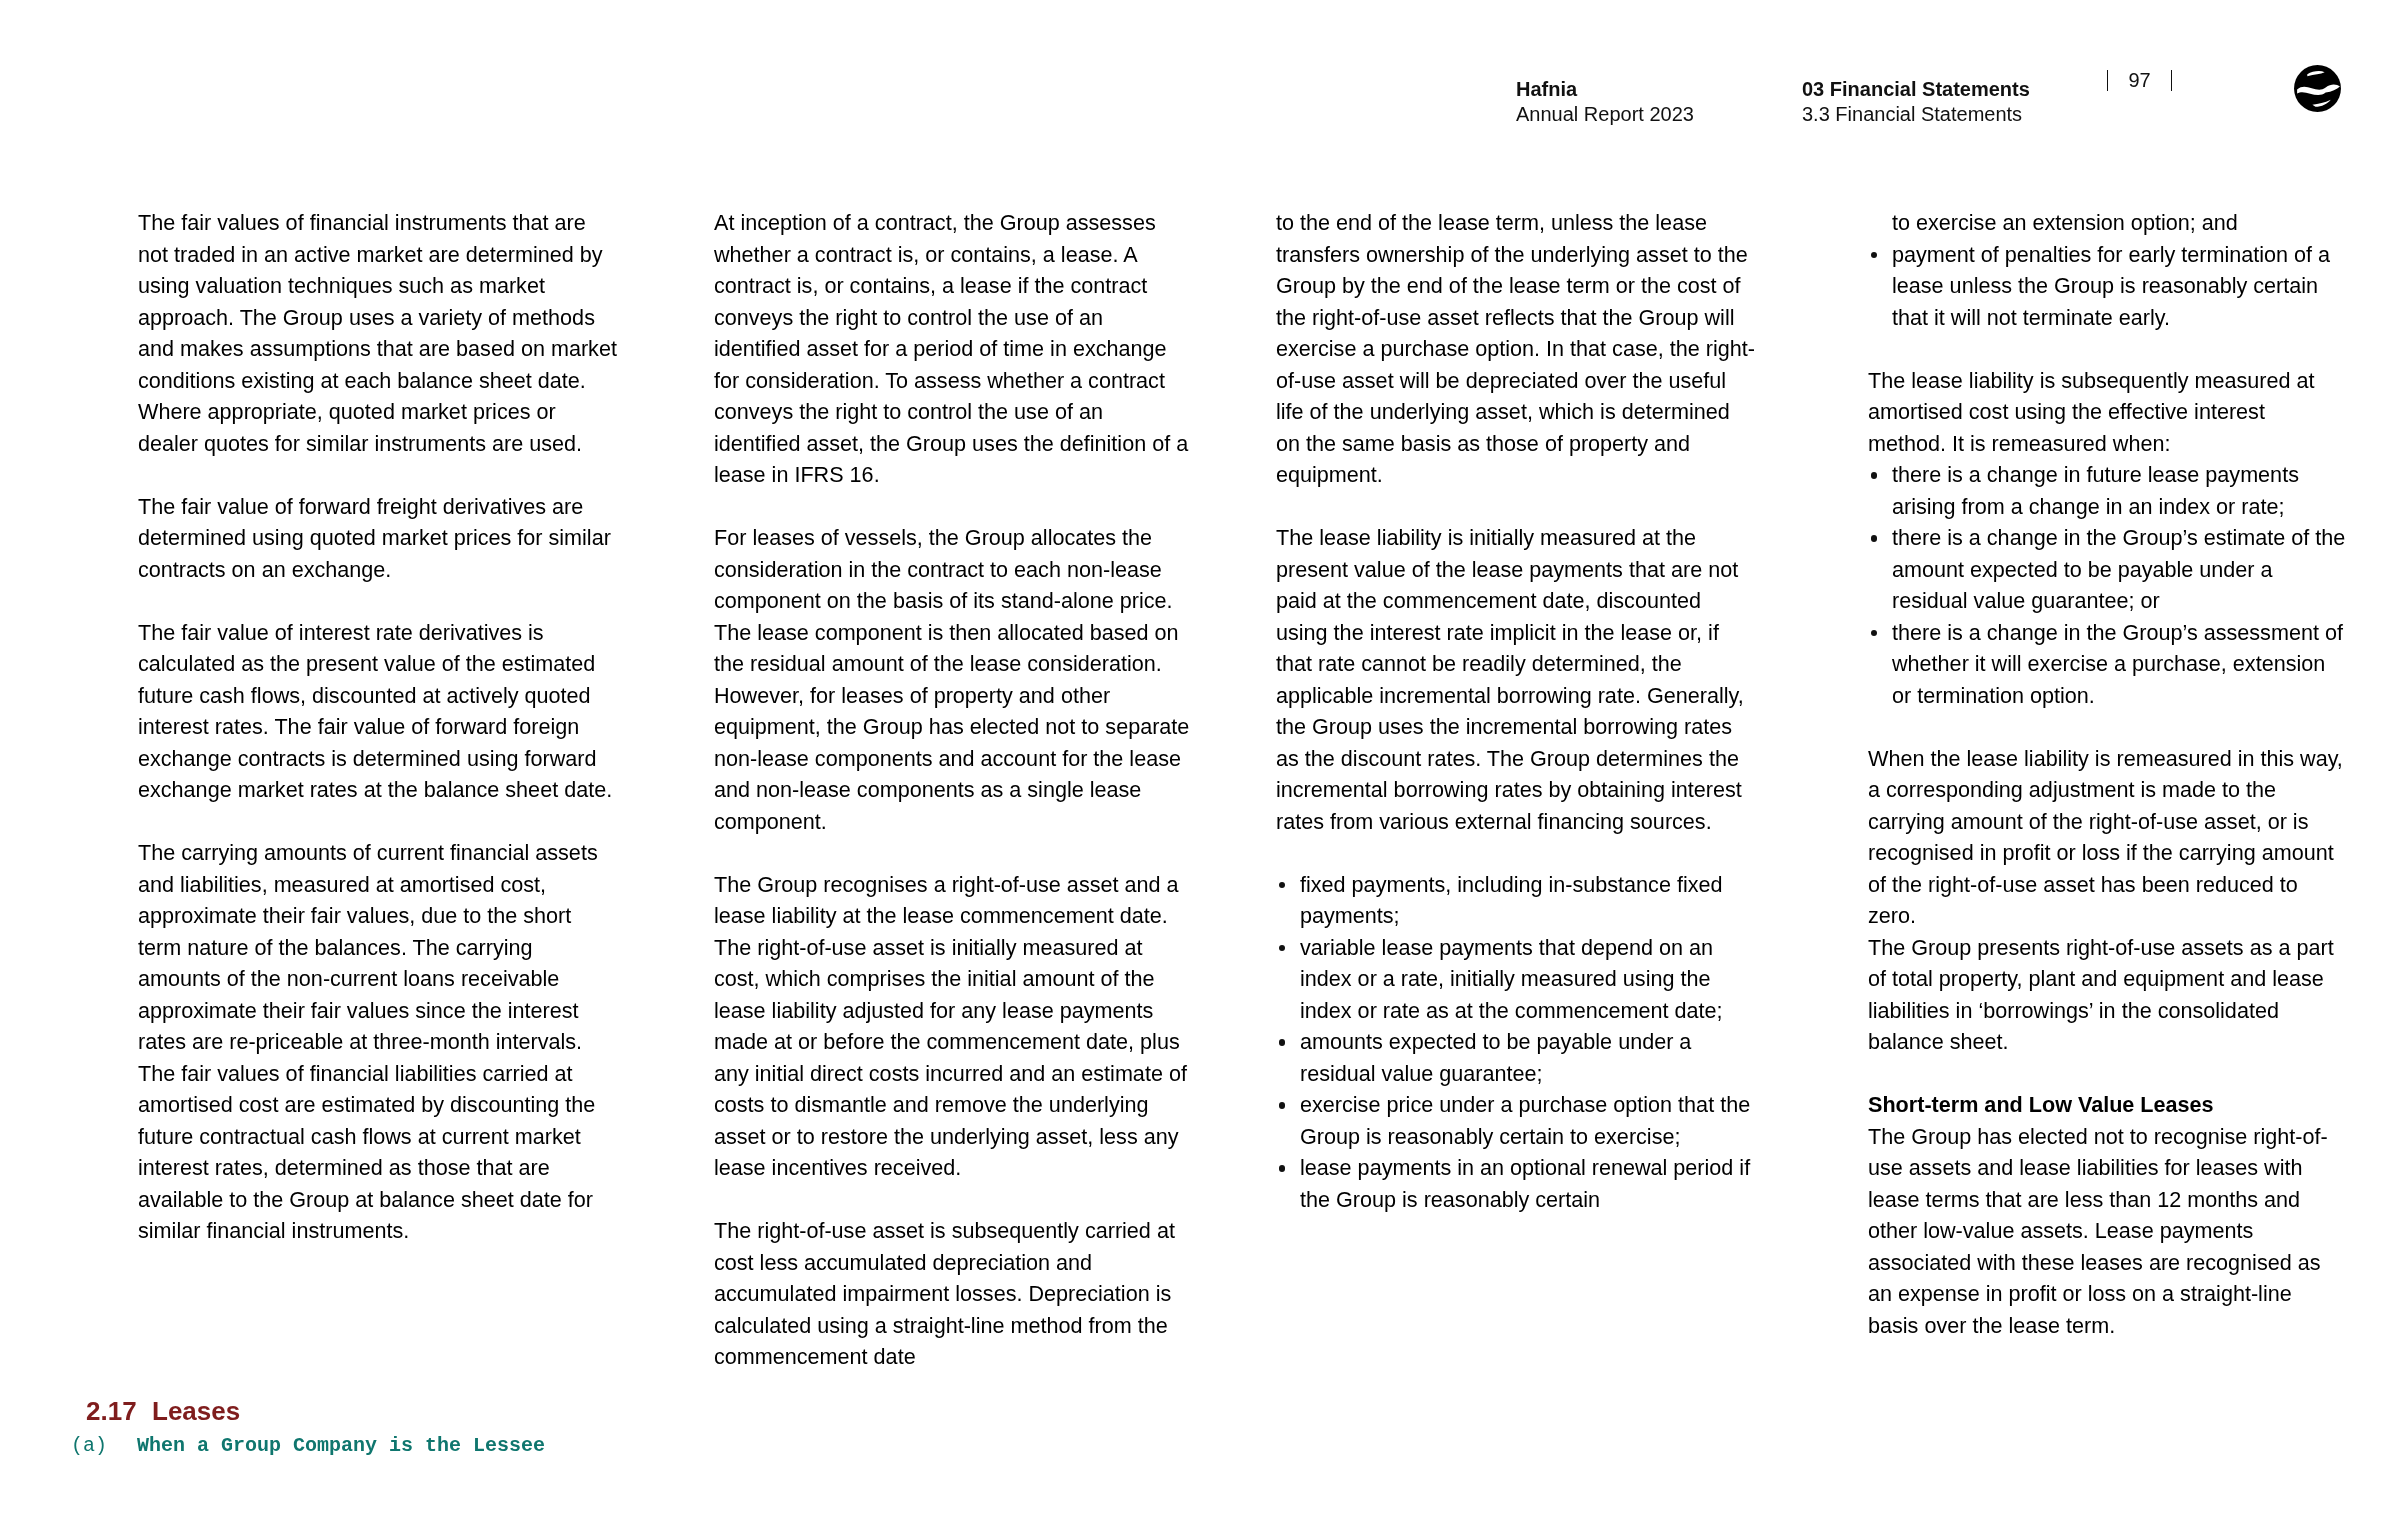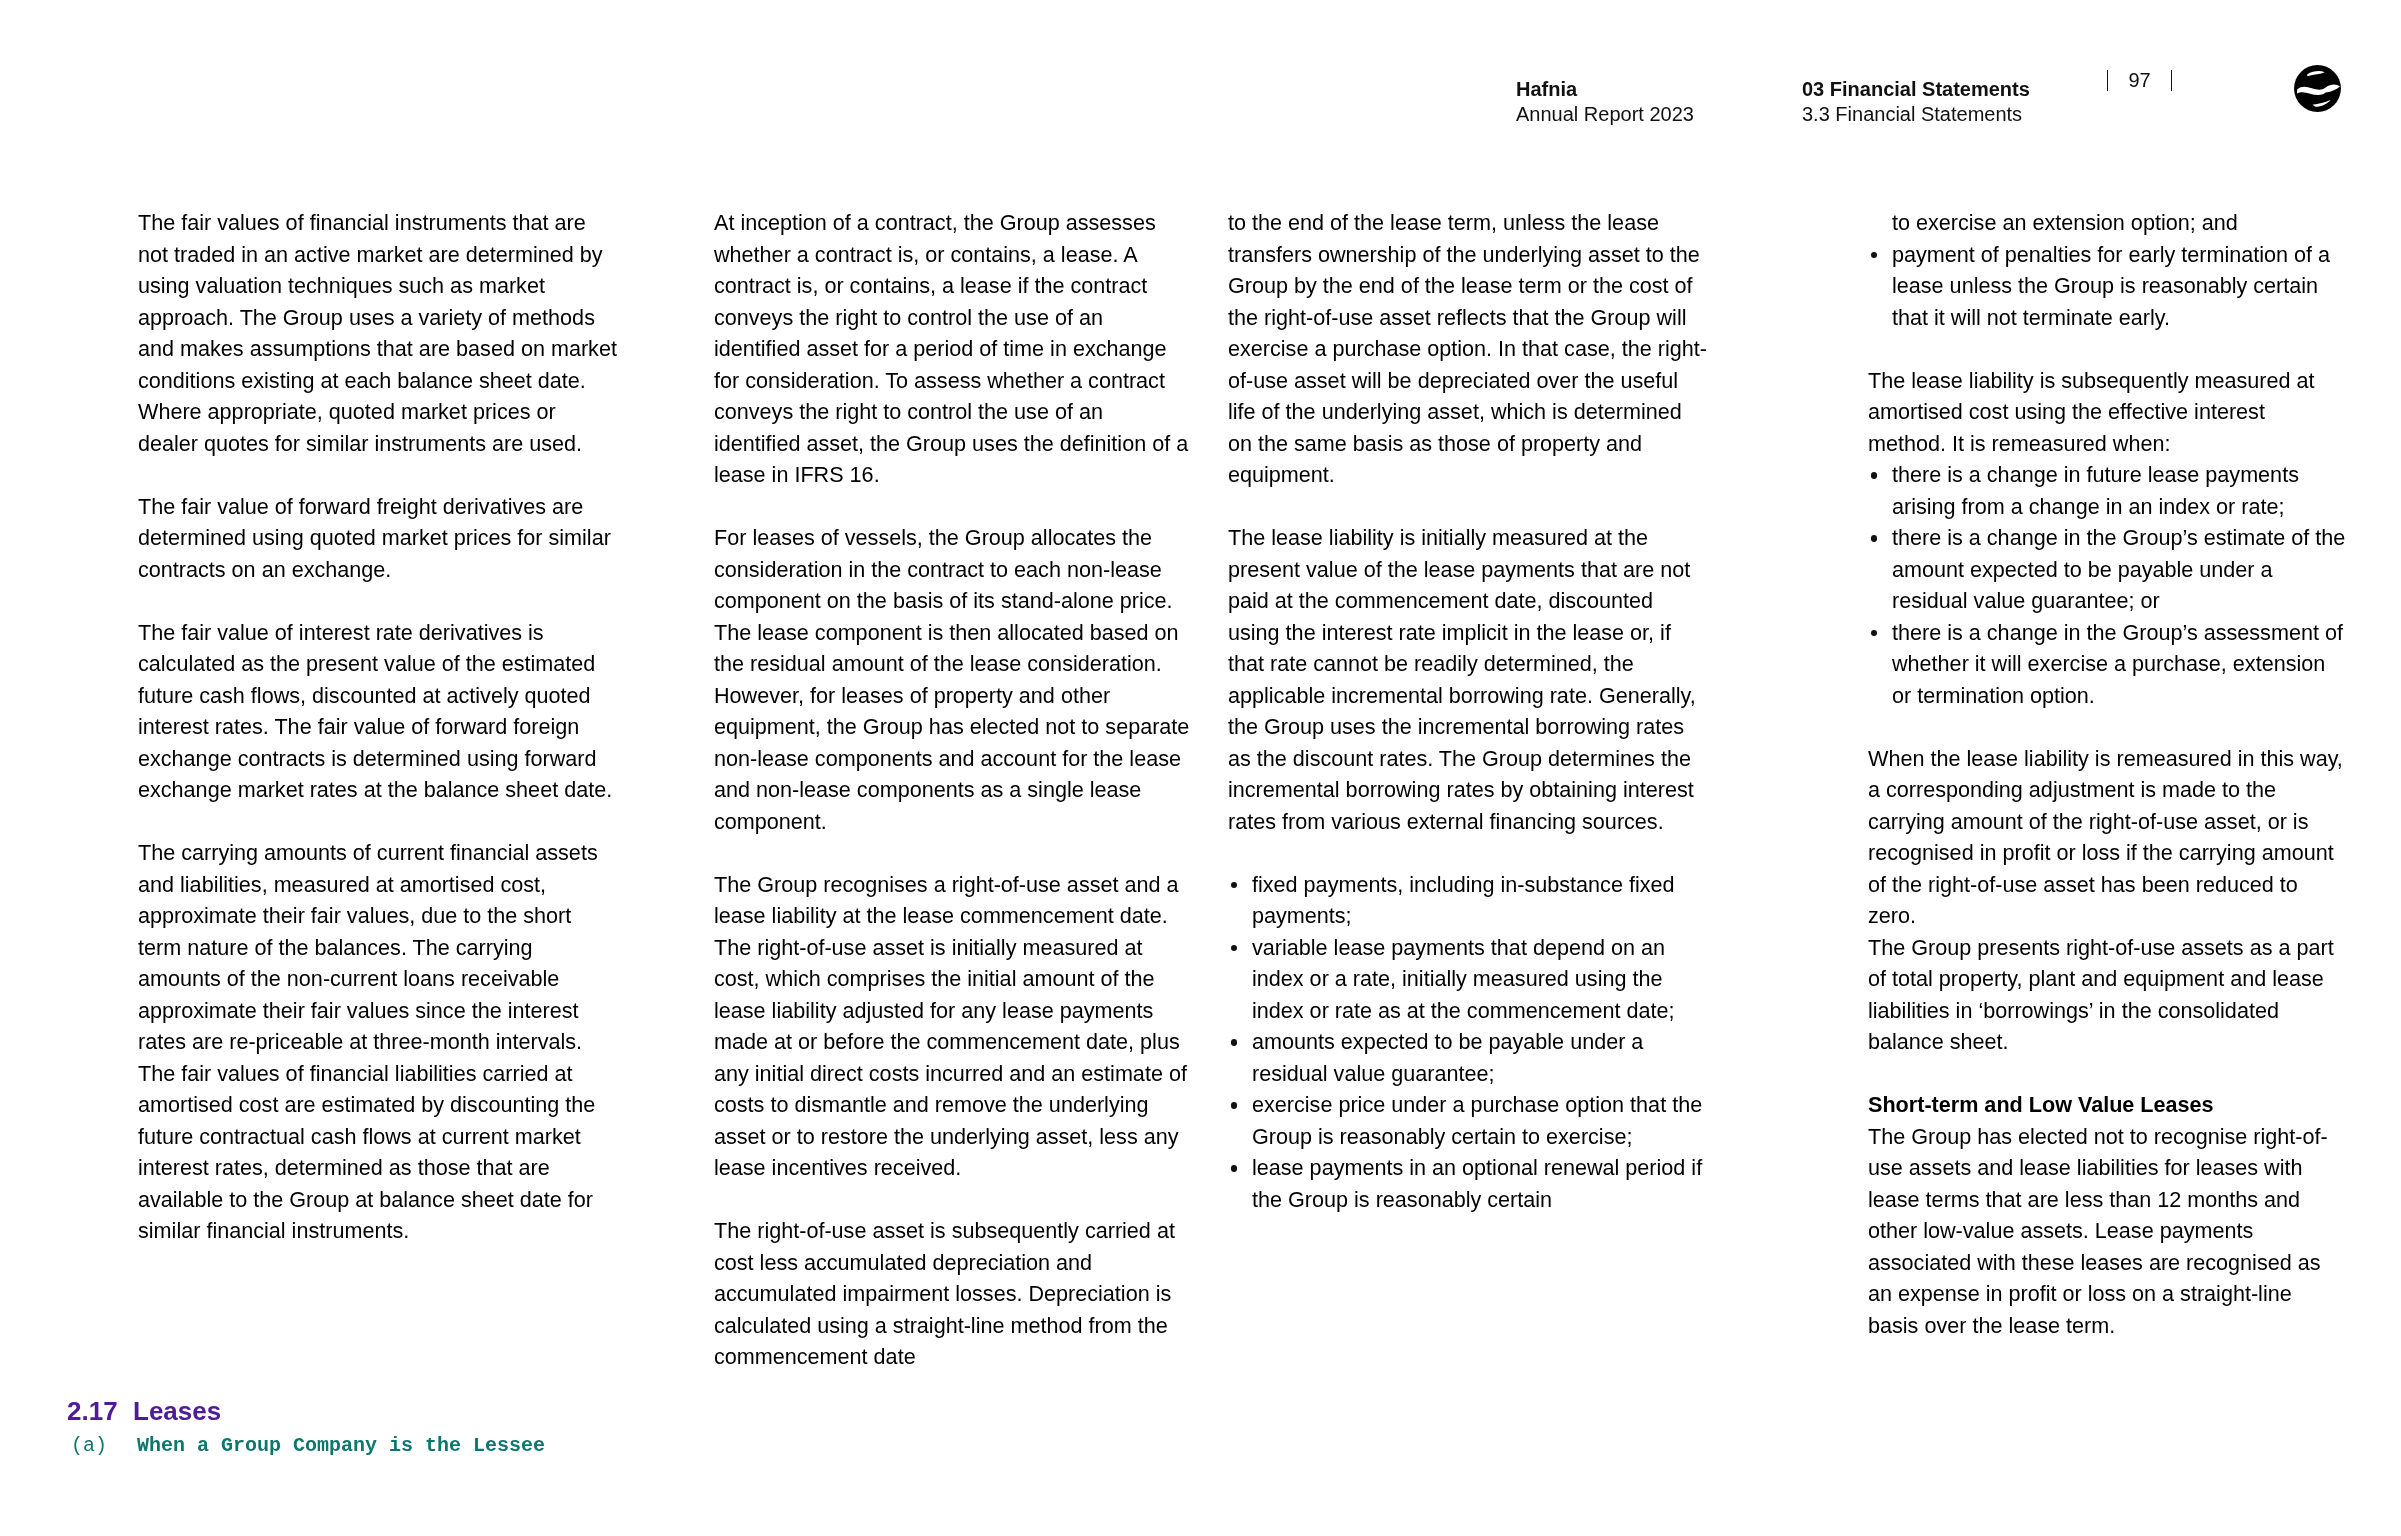--- a/index.html
+++ b/index.html
@@ -19,37 +19,37 @@
     }
     .hdr-page .bar { display: inline-block; width: 1.4px; height: 20.5px; background: #111; }
     .logo { position: absolute; left: 2292px; top: 63px; width: 51px; height: 51px; }
 
     .col {
       position: absolute; top: 207px; width: 479px;
       font-size: 21.6px; line-height: 31.5px; color: #000000;
     }
     .col1 { left: 138px; width: 479px; }
     .col2 { left: 714px; width: 479px; }
-    .col3 { left: 1228px; width: 479px; }
+    .col3 { left: 1276px; width: 479px; }
     .col4 { left: 1868px; width: 479px; }
     .col p { margin: 0 0 31.5px 0; }
     .col p.tight { margin-bottom: 0; }
     .col ul { list-style: none; margin: 0 0 31.5px 0; padding: 0; }
     .col ul.tight { margin-bottom: 0; }
     .col li { position: relative; padding-left: 24px; }
     .col li::before {
       content: ""; position: absolute; left: 2.7px; top: 13px;
       width: 6.8px; height: 6.8px; border-radius: 50%; background: #111;
     }
     .col li.cont::before { display: none; }
     .subhead { font-weight: bold; }
 
     .section-heading {
-      position: absolute; left: 67px; top: 1396px; font-size: 26px; font-weight: bold;
-      color: #4c1d95; line-height: 31.5px;
+      position: absolute; left: 86px; top: 1396px; font-size: 26px; font-weight: bold;
+      color: #7f1d1d; line-height: 31.5px;
     }
     .section-heading .num { display: inline-block; width: 66px; }
     .sub-heading {
       position: absolute; left: 71px; top: 1431px; font-size: 20px; font-weight: bold;
       color: #0f766e; line-height: 30px; font-family: Liberation Mono, monospace;
     }
     .sub-heading .num { display: inline-block; width: 66px; font-weight: normal; }
   </style>
 </head>
 <body>

